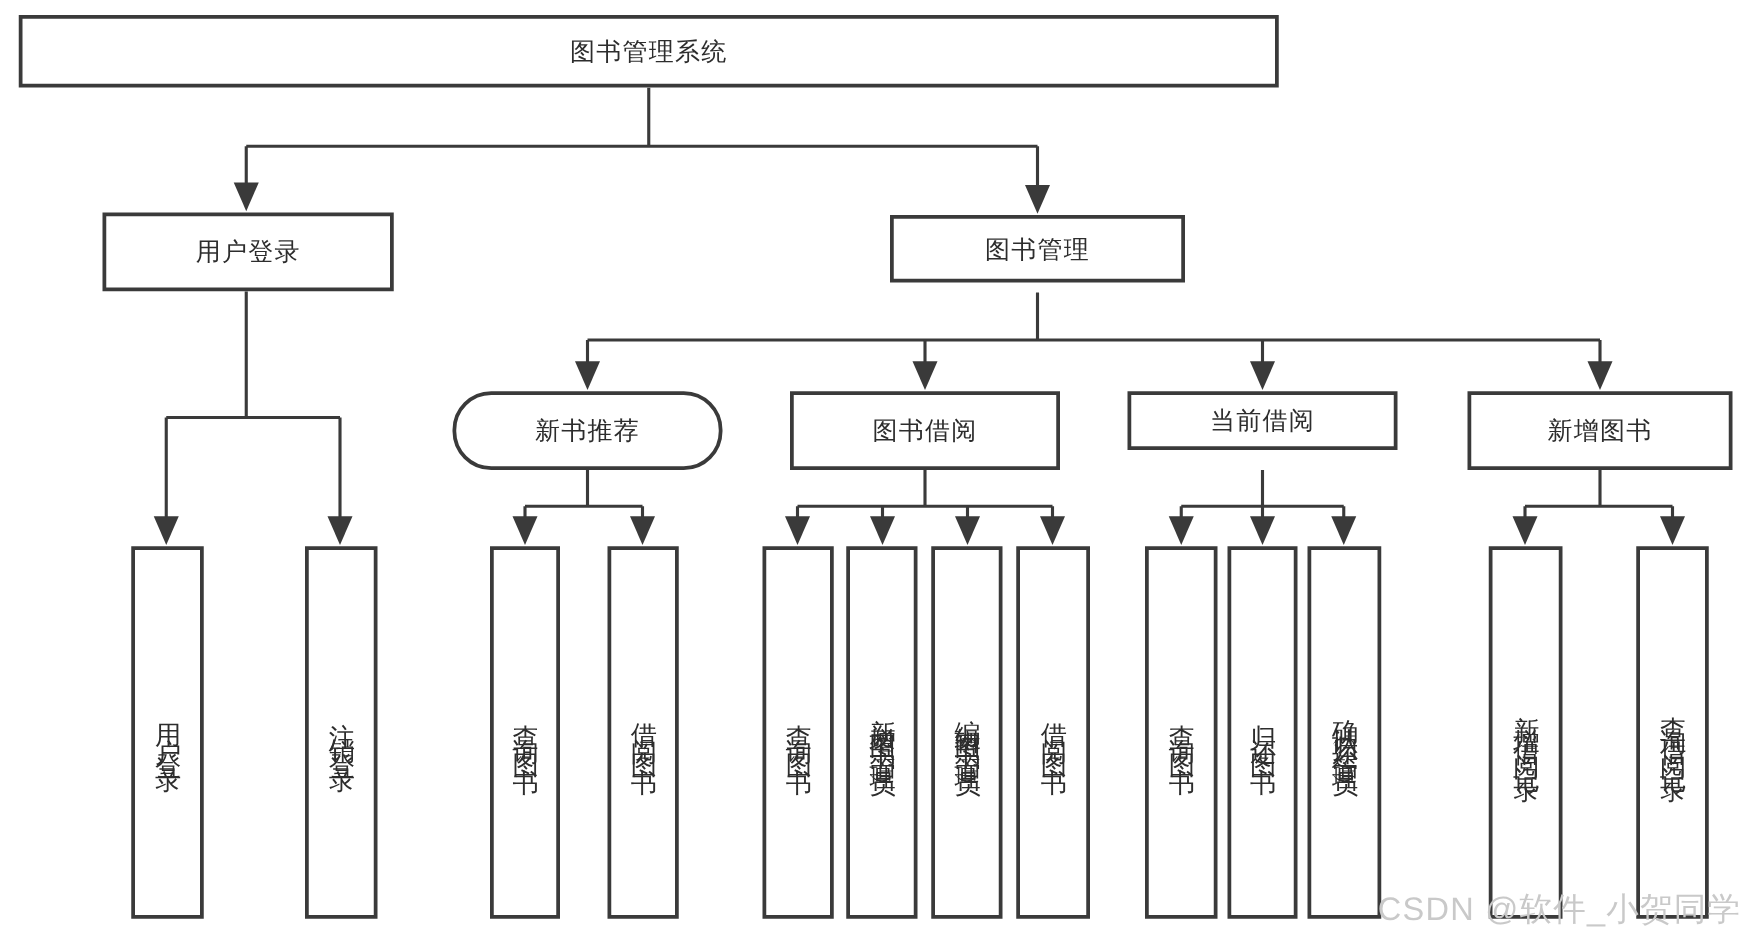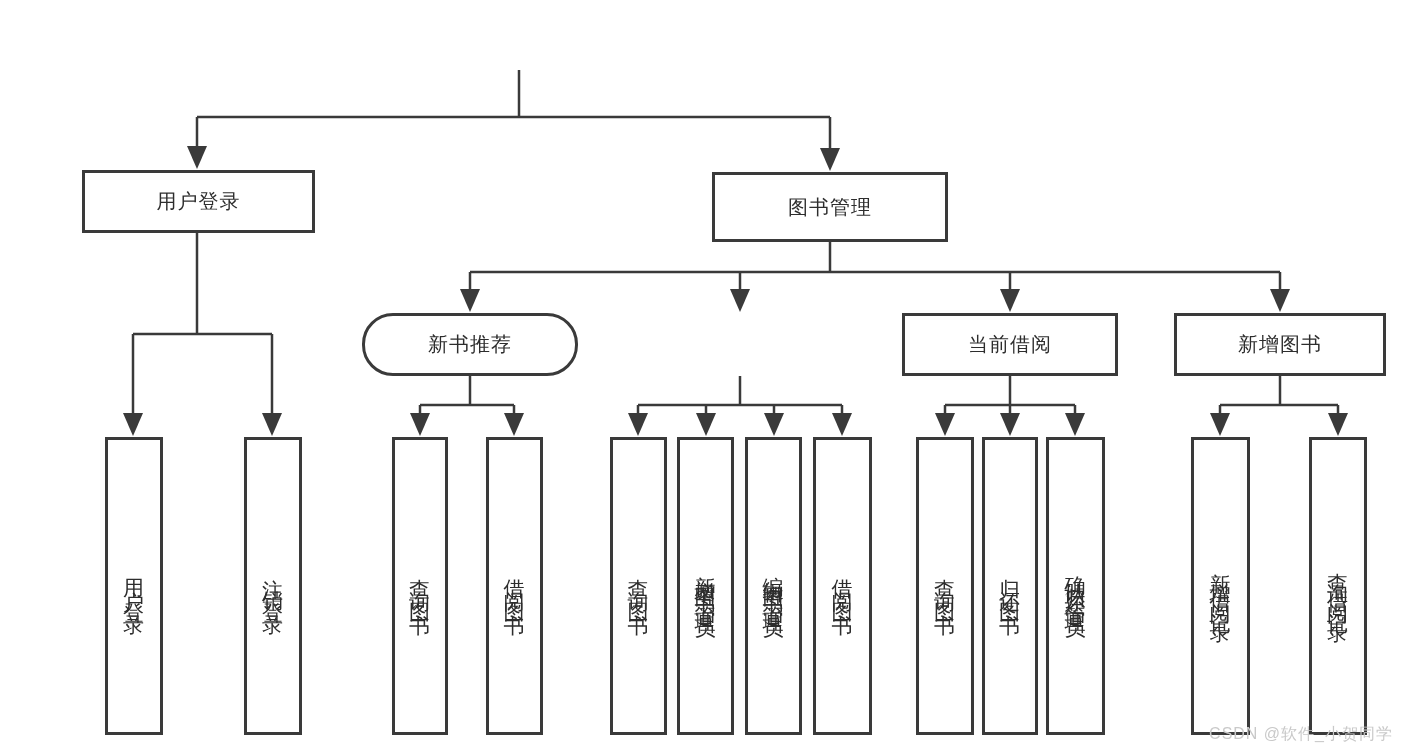--- a/index.html
+++ b/index.html
@@ -29,21 +29,21 @@
     white-space:nowrap;
     line-height:1;
   }
   .v-short .vtext{letter-spacing:12px;}
   .v-mid   .vtext{letter-spacing:10px;}
   .v-long  .vtext{letter-spacing:6px;}
   #watermark{
     position:absolute;
     right:12px;
     bottom:2px;
-    font-size:16px;
+    font-size:26px;
     color:#c9c9c9;
     letter-spacing:1px;
     pointer-events:none;
   }
 </style>
 </head>
 <body>
 
 <div id="stage">
 
@@ -113,26 +113,28 @@
 
       <polygon points="935,413 955,413 945,436"></polygon>
       <polygon points="1000,413 1020,413 1010,436"></polygon>
       <polygon points="1065,413 1085,413 1075,436"></polygon>
 
       <polygon points="1210,413 1230,413 1220,436"></polygon>
       <polygon points="1328,413 1348,413 1338,436"></polygon>
     </g>
   </svg>
 
+  <div class="node h-node" style="left:15px;top:12px;width:1008px;height:58px;">图书管理系统</div>
 
   <div class="node h-node" style="left:82px;top:170px;width:233px;height:63px;">用户登录</div>
-  <div class="node h-node" style="left:712px;top:172px;width:236px;height:70px;">图书管理</div>
+  <div class="node h-node" style="left:712px;top:172px;width:236px;height:54px;">图书管理</div>
 
   <div class="node h-node" style="left:362px;top:313px;width:216px;height:63px;border-radius:31px;">新书推荐</div>
-  <div class="node h-node" style="left:902px;top:313px;width:216px;height:63px;">当前借阅</div>
+  <div class="node h-node" style="left:632px;top:313px;width:216px;height:63px;">图书借阅</div>
+  <div class="node h-node" style="left:902px;top:313px;width:216px;height:47px;">当前借阅</div>
   <div class="node h-node" style="left:1174px;top:313px;width:212px;height:63px;">新增图书</div>
 
   <div class="node v-node v-short" style="left:105px;top:437px;width:58px;height:298px;">
     <span class="vtext">用户登录</span>
   </div>
   <div class="node v-node v-short" style="left:244px;top:437px;width:58px;height:298px;">
     <span class="vtext">注销登录</span>
   </div>
 
   <div class="node v-node v-short" style="left:392px;top:437px;width:56px;height:298px;">

